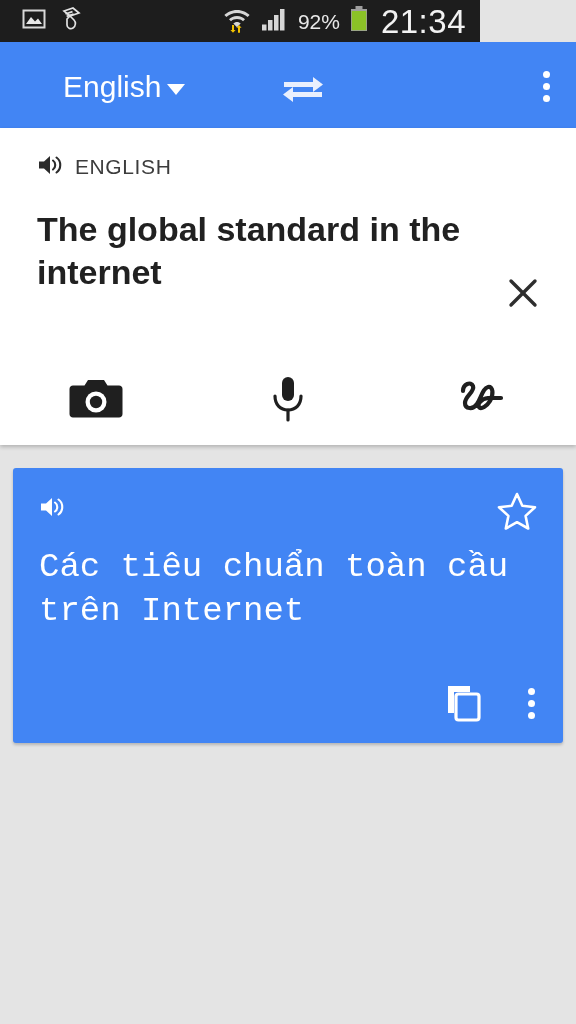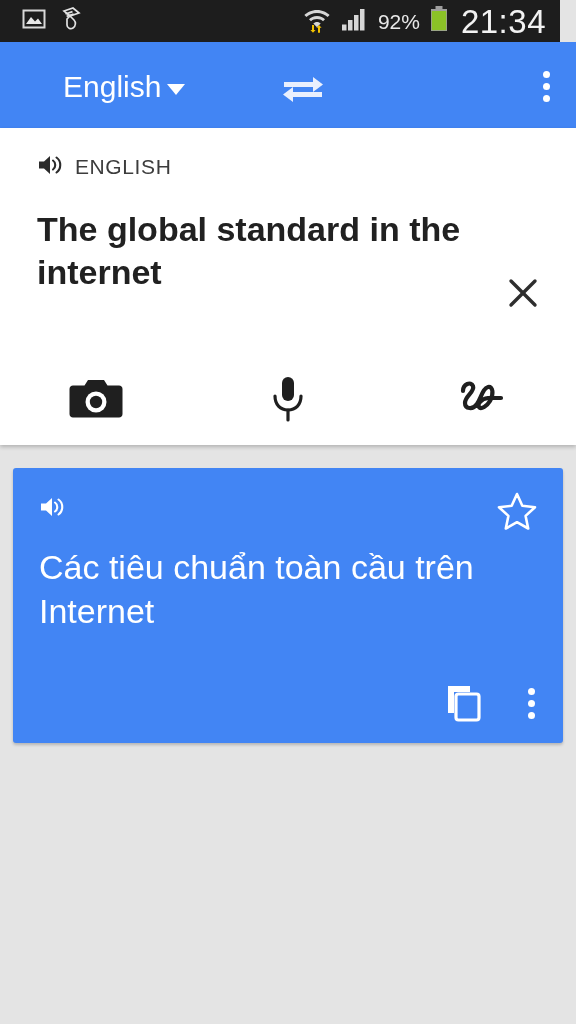--- a/index.html
+++ b/index.html
@@ -6,21 +6,21 @@
   html, body {
     width:576px; height:1024px;
     background:#E4E4E4;
     font-family:"Liberation Sans", sans-serif;
     overflow:hidden;
   }
   #app { position:relative; width:576px; height:1024px; background:#E4E4E4; }
 
   
   .statusbar{
-    position:absolute; top:0; left:0; width:560px; height:42px;
+    position:absolute; top:0; left:0; width:480px; height:42px;
     background:#1D1D1D; display:flex; align-items:center;
   }
   .sb-left{ display:flex; align-items:center; gap:14px; padding-left:22px; }
   .sb-right{ margin-left:auto; display:flex; align-items:center; gap:9px; padding-right:14px; }
   .sb-clock{ color:#F2F2F2; font-size:33px; letter-spacing:0.5px; line-height:1; padding-left:3px;}
   .sb-pct{ color:#E8E8E8; font-size:21px; line-height:1; }
   .statusbar-underline{
     position:absolute; top:42px; left:0; width:576px; height:3px; background:#4285F4;
   }
 
@@ -73,21 +73,21 @@
   .trans-card{
     position:absolute; top:468px; left:13px; width:550px; height:275px;
     background:#4285F4; border-radius:3px;
     box-shadow:0 2px 3px rgba(0,0,0,0.20);
   }
   .tc-header{ position:absolute; top:28px; left:26px; display:flex; align-items:center; }
   .tc-lang-label{ color:#F1F5FE; font-size:21px; letter-spacing:0.7px; margin-left:12px; }
   .star-btn{ position:absolute; top:22px; right:24px; cursor:pointer; }
   .tc-text{
     position:absolute; top:78px; left:26px; right:34px;
-    color:#FFFFFF; font-size:34px; line-height:1.28;
+    color:#FFFFFF; font-size:34px; line-height:1.28;font-family:Liberation Mono, monospace;
   }
   .tc-actions{
     position:absolute; bottom:20px; right:22px; display:flex; align-items:center; gap:38px;
   }
   .copy-btn{ cursor:pointer; display:flex; }
   .overflow-card{ display:flex; flex-direction:column; gap:5px; cursor:pointer; padding:4px 6px; }
 </style>
 </head>
 <body>
 

